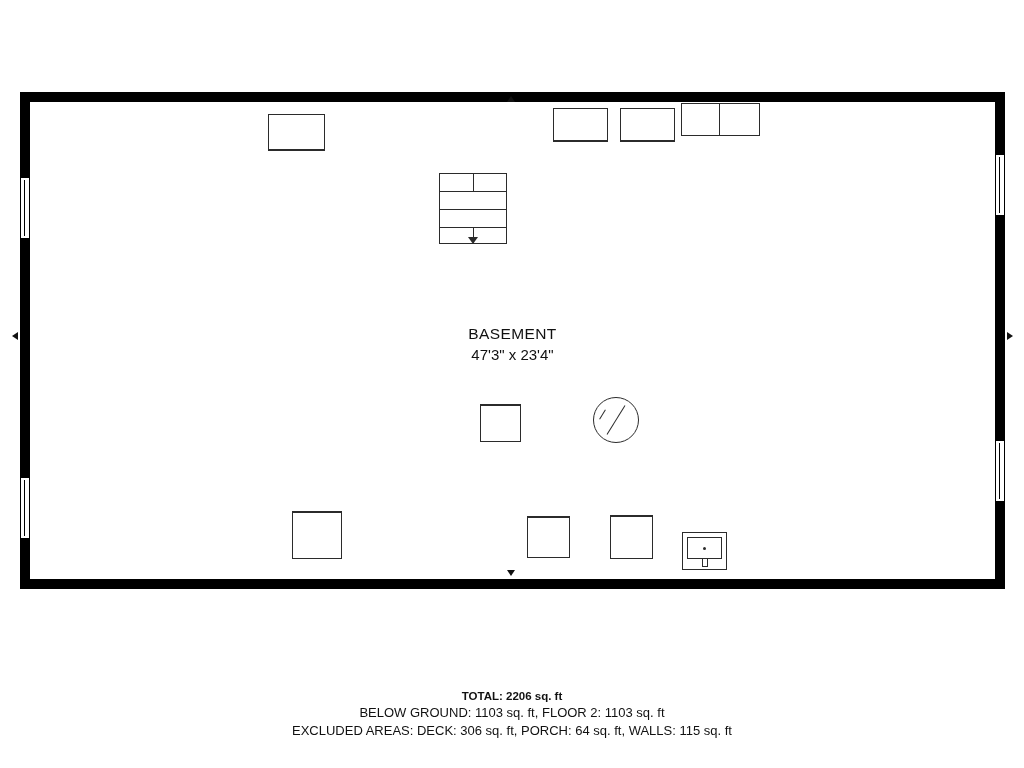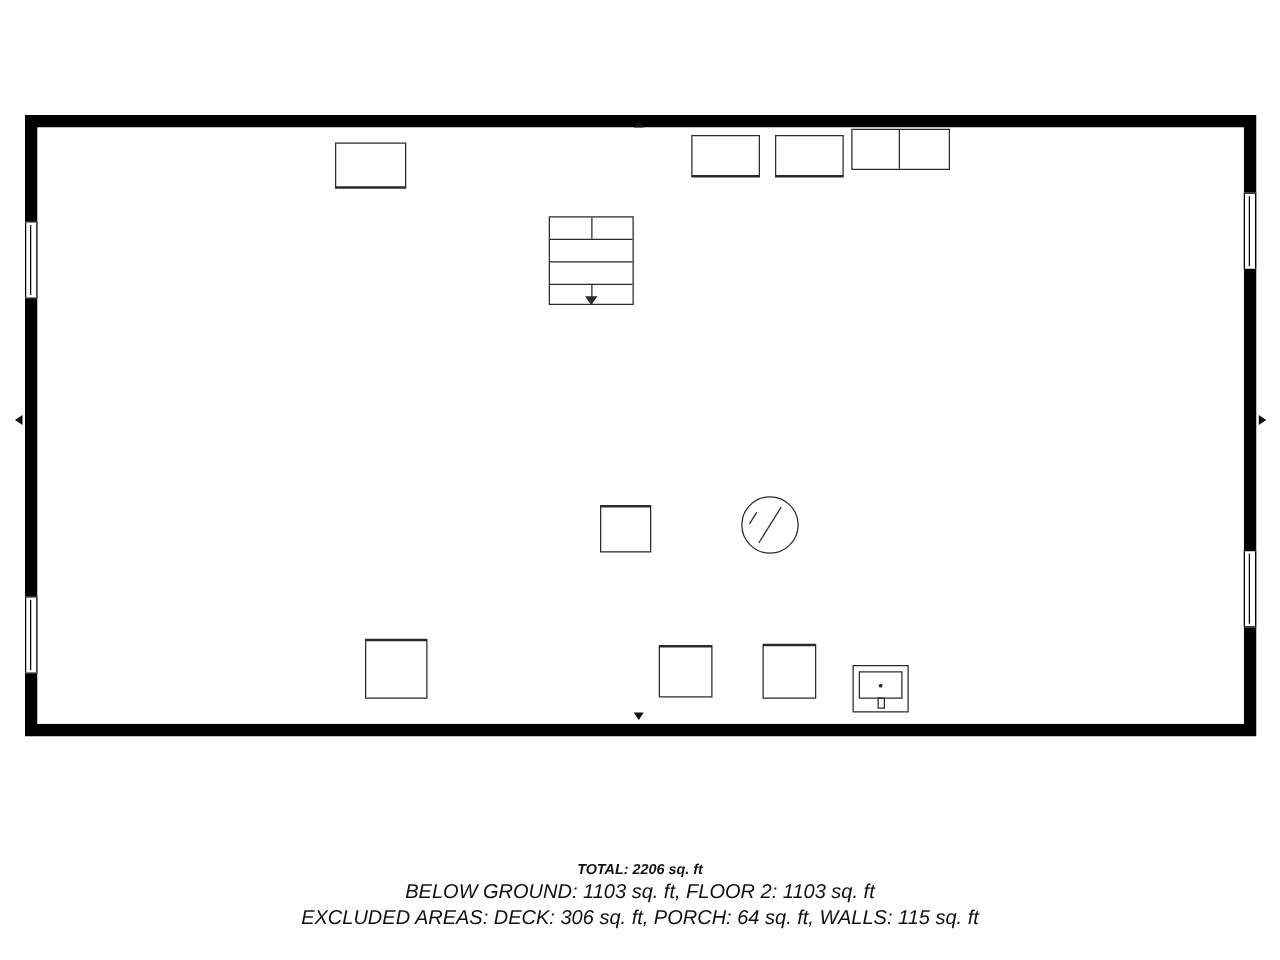--- a/index.html
+++ b/index.html
@@ -256,30 +256,29 @@
     color: #111;
   }
 
   
   #footer {
     position: absolute;
     left: 0;
     right: 0;
     top: 690px;
     text-align: center;
-    font-style: italic;
   }
   #footer .total {
     font-size: 11.5px;
     font-weight: bold;
     color: #111;
     margin-bottom: 3px;
   }
   #footer .line {
-    font-size: 16px;
+    font-size: 13px;
     color: #111;
     margin-bottom: 3px;
   }
   #footer .disclaimer {
     margin-top: 9px;
     font-size: 8.5px;
     color: #555;
     letter-spacing: 0.15px;
   }
 </style>
@@ -333,20 +332,24 @@
     <div class="inner"></div>
     <div class="dot"></div>
     <div class="stem"></div>
   </div>
 
   <div class="dim-arrow arrow-up" style="left:487px; top:4px;"></div>
   <div class="dim-arrow arrow-down" style="left:487px; top:478px;"></div>
   <div class="dim-arrow arrow-left" style="left:-8px; top:240px;"></div>
   <div class="dim-arrow arrow-right" style="left:987px; top:240px;"></div>
 
+  <div id="room-label">
+    <div class="name">BASEMENT</div>
+    <div class="dims">47'3" x 23'4"</div>
+  </div>
 
 </div>
 
 <div id="footer">
   <div class="total">TOTAL: 2206 sq. ft</div>
   <div class="line">BELOW GROUND: 1103 sq. ft, FLOOR 2: 1103 sq. ft</div>
   <div class="line">EXCLUDED AREAS: DECK: 306 sq. ft, PORCH: 64 sq. ft, WALLS: 115 sq. ft</div>
 </div>
 
 </body></html>

